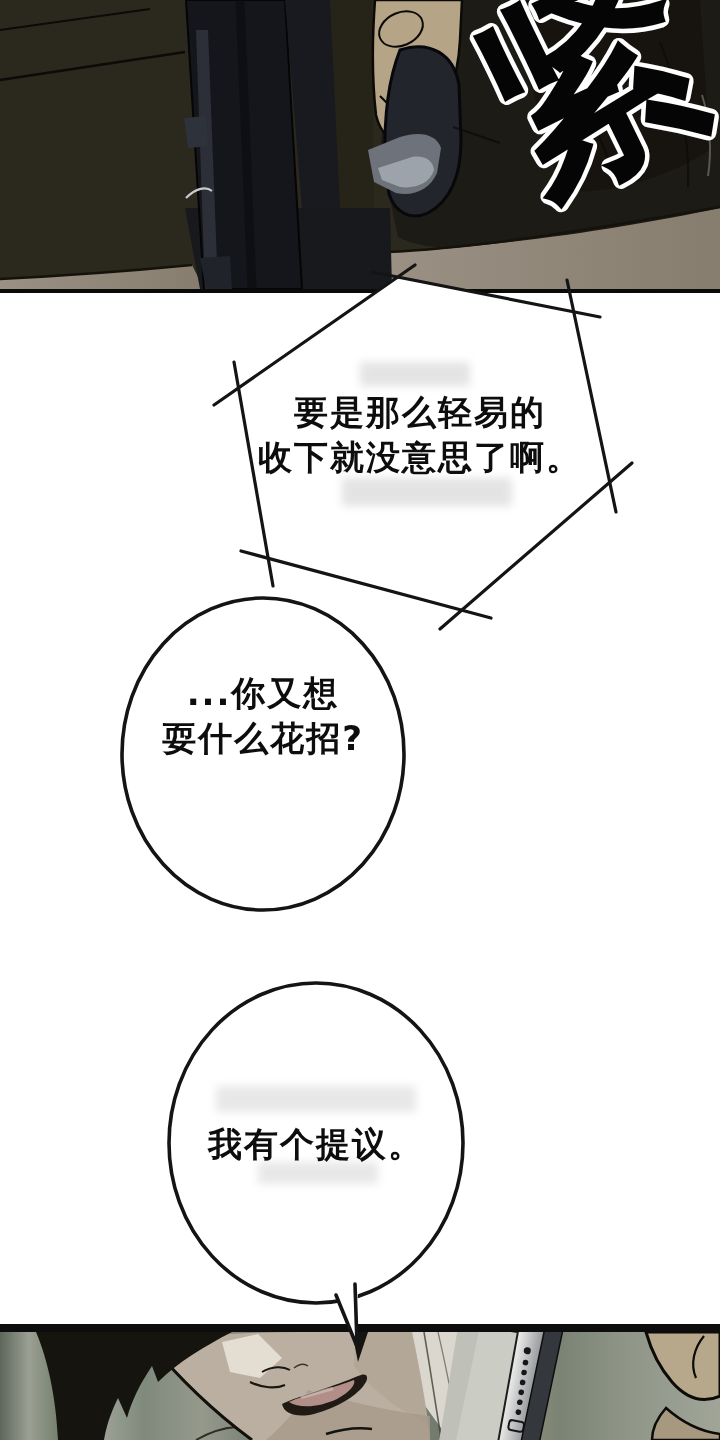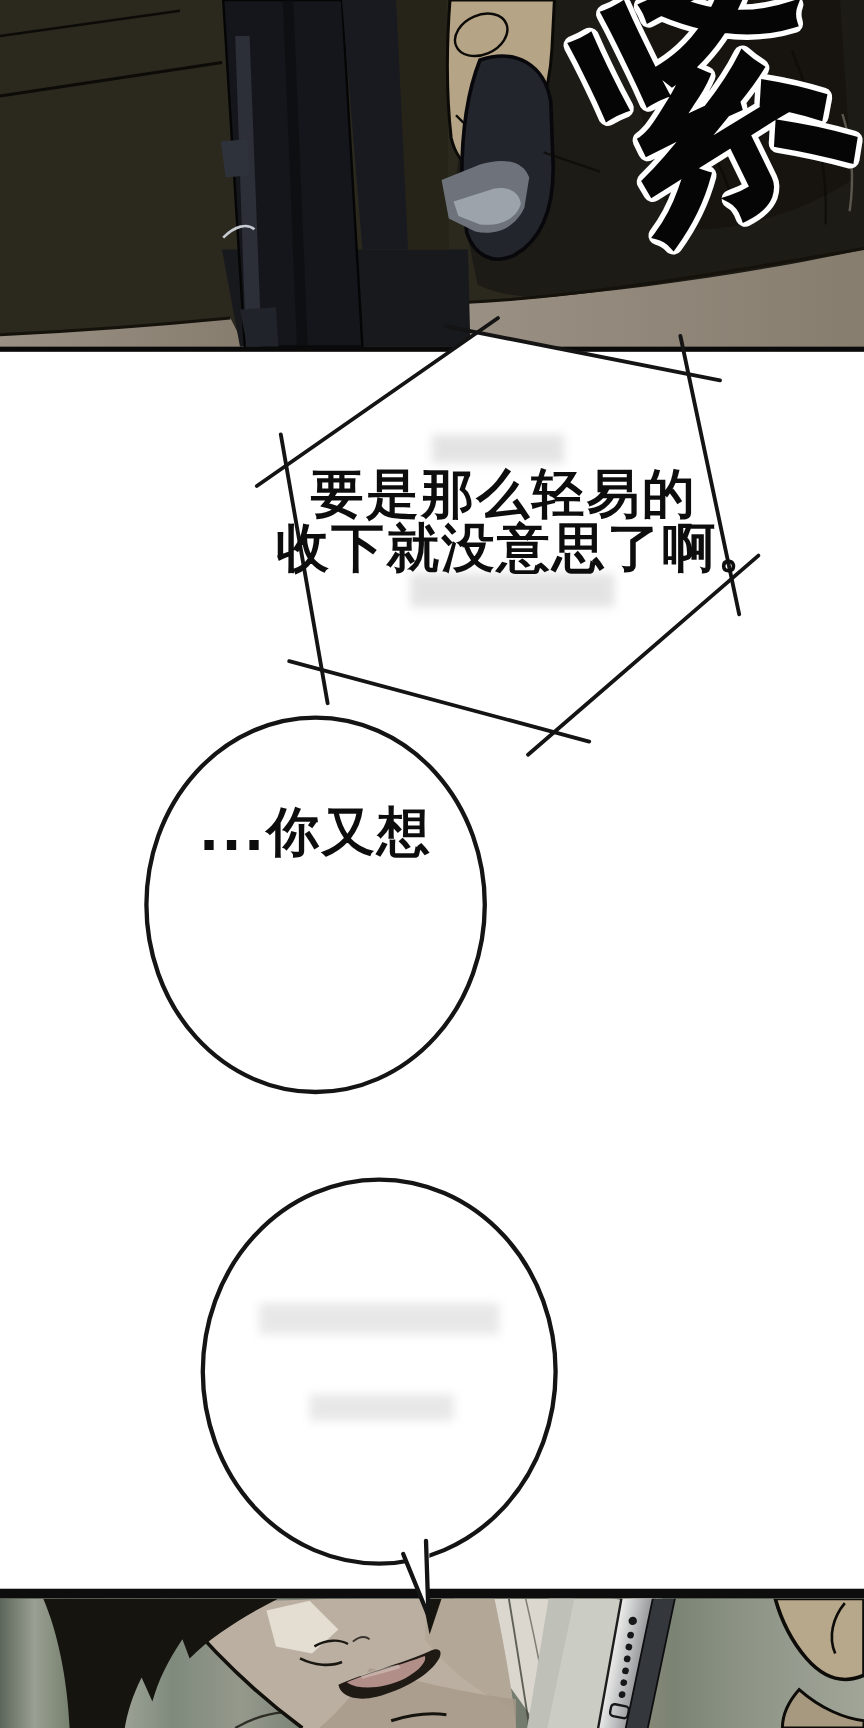--- a/index.html
+++ b/index.html
@@ -22,21 +22,21 @@
     overflow:hidden;z-index:1;
   }
   
   .bubble-layer{
     position:absolute;left:0;top:0;width:720px;height:1440px;
     z-index:6;pointer-events:none;
   }
   
   .dialogue{
     position:absolute;z-index:8;
-    color:#0d0d0d;font-weight:700;font-size:44px;line-height:45px;
+    color:#0d0d0d;font-weight:700;font-size:34px;line-height:45px;
     letter-spacing:2px;text-align:center;white-space:nowrap;
   }
   .dlg-1{left:230px;top:390px;width:380px;}
   .dlg-2{left:108px;top:671px;width:310px;}
   .dlg-3{left:166px;top:1122px;width:300px;}
 </style>
 </head>
 <body>
 
 <div class="page">
@@ -213,15 +213,19 @@
       <rect x="258" y="1162" width="120" height="22" fill="#cccccc" opacity="0.45" filter="url(#ghostBlur)"></rect>
     </g>
   </svg>
 
   <div class="dialogue dlg-1">
     <div>要是那么轻易的</div>
     <div>收下就没意思了啊。</div>
   </div>
   <div class="dialogue dlg-2">
     <div>...你又想</div>
+    <div>耍什么花招?</div>
+  </div>
+  <div class="dialogue dlg-3">
+    <div>我有个提议。</div>
   </div>
 
 </div>
 
 </body></html>

